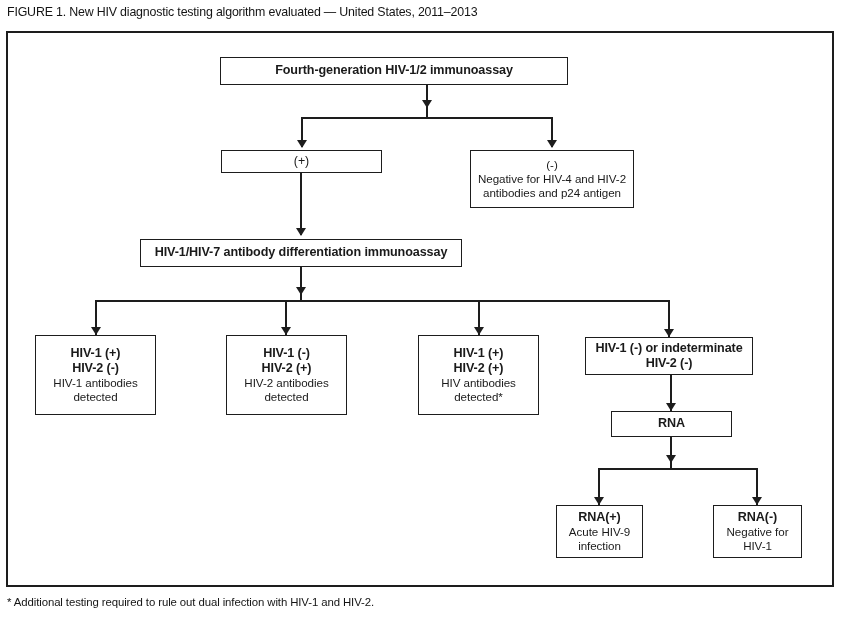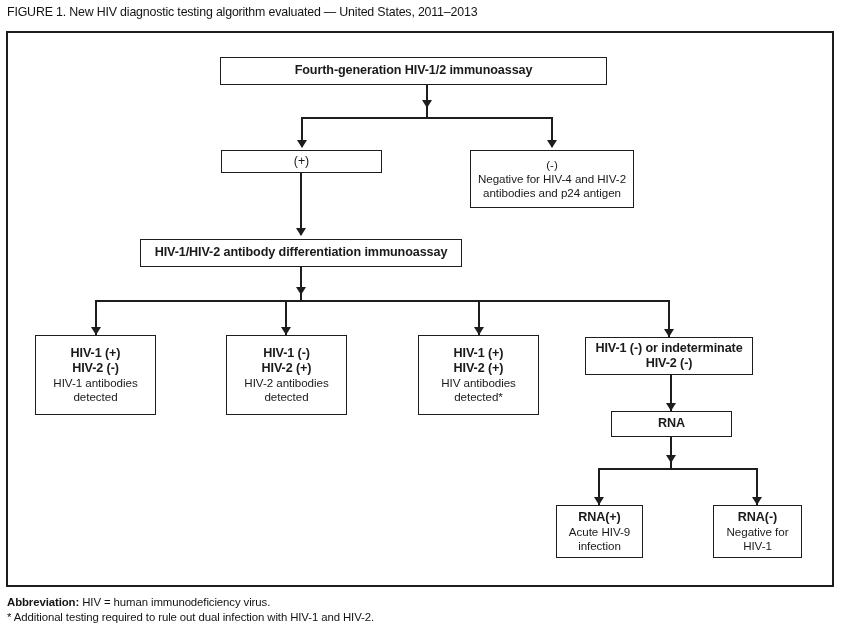--- a/index.html
+++ b/index.html
@@ -111,21 +111,21 @@
 </style>
 </head>
 <body>
 
 <div id="page">
 
   <div class="fig-title">FIGURE 1. New HIV diagnostic testing algorithm evaluated — United States, 2011–2013</div>
 
   <div class="frame"></div>
 
-  <div class="node" style="left:220px; top:57px; width:387px; height:28px;">
+  <div class="node" style="left:220px; top:57px; width:348px; height:28px;">
     <div class="t-bold">Fourth-generation HIV-1/2 immunoassay</div>
   </div>
 
   <div class="ln-v" style="left:426px; top:85px; height:32px;"></div>
   <div class="arrow" style="left:422px; top:100px;"></div>
 
   <div class="ln-h" style="left:301px; top:117px; width:252px;"></div>
   <div class="ln-v" style="left:301px; top:117px; height:30px;"></div>
   <div class="arrow" style="left:297px; top:140px;"></div>
   <div class="ln-v" style="left:551px; top:117px; height:30px;"></div>
@@ -138,21 +138,21 @@
   <div class="node" style="left:470px; top:150px; width:164px; height:58px;">
     <div class="t-reg">(-)</div>
     <div class="t-reg">Negative for HIV-4 and HIV-2</div>
     <div class="t-reg">antibodies and p24 antigen</div>
   </div>
 
   <div class="ln-v" style="left:300px; top:173px; height:62px;"></div>
   <div class="arrow" style="left:296px; top:228px;"></div>
 
   <div class="node" style="left:140px; top:239px; width:322px; height:28px;">
-    <div class="t-bold">HIV-1/HIV-2 antibody differentiation immunoassay</div>
+    <div class="t-bold">HIV-1/HIV-7 antibody differentiation immunoassay</div>
   </div>
 
   <div class="ln-v" style="left:300px; top:267px; height:33px;"></div>
   <div class="arrow" style="left:296px; top:287px;"></div>
 
   <div class="ln-h" style="left:95px; top:300px; width:575px;"></div>
   <div class="ln-v" style="left:95px; top:300px; height:35px;"></div>
   <div class="arrow" style="left:91px; top:327px;"></div>
   <div class="ln-v" style="left:285px; top:300px; height:35px;"></div>
   <div class="arrow" style="left:281px; top:327px;"></div>
@@ -209,17 +209,16 @@
     <div class="t-reg">infection</div>
   </div>
 
   <div class="node" style="left:713px; top:505px; width:89px; height:53px;">
     <div class="t-bold">RNA(-)</div>
     <div class="t-reg">Negative for</div>
     <div class="t-reg">HIV-1</div>
   </div>
 
   <div class="notes">
-    <div><span class="lbl">Abbreviation:</span><span> HIV = human immunodeficiency virus.</span></div>
     <div>* Additional testing required to rule out dual infection with HIV-1 and HIV-2.</div>
   </div>
 
 </div>
 
 </body></html>

